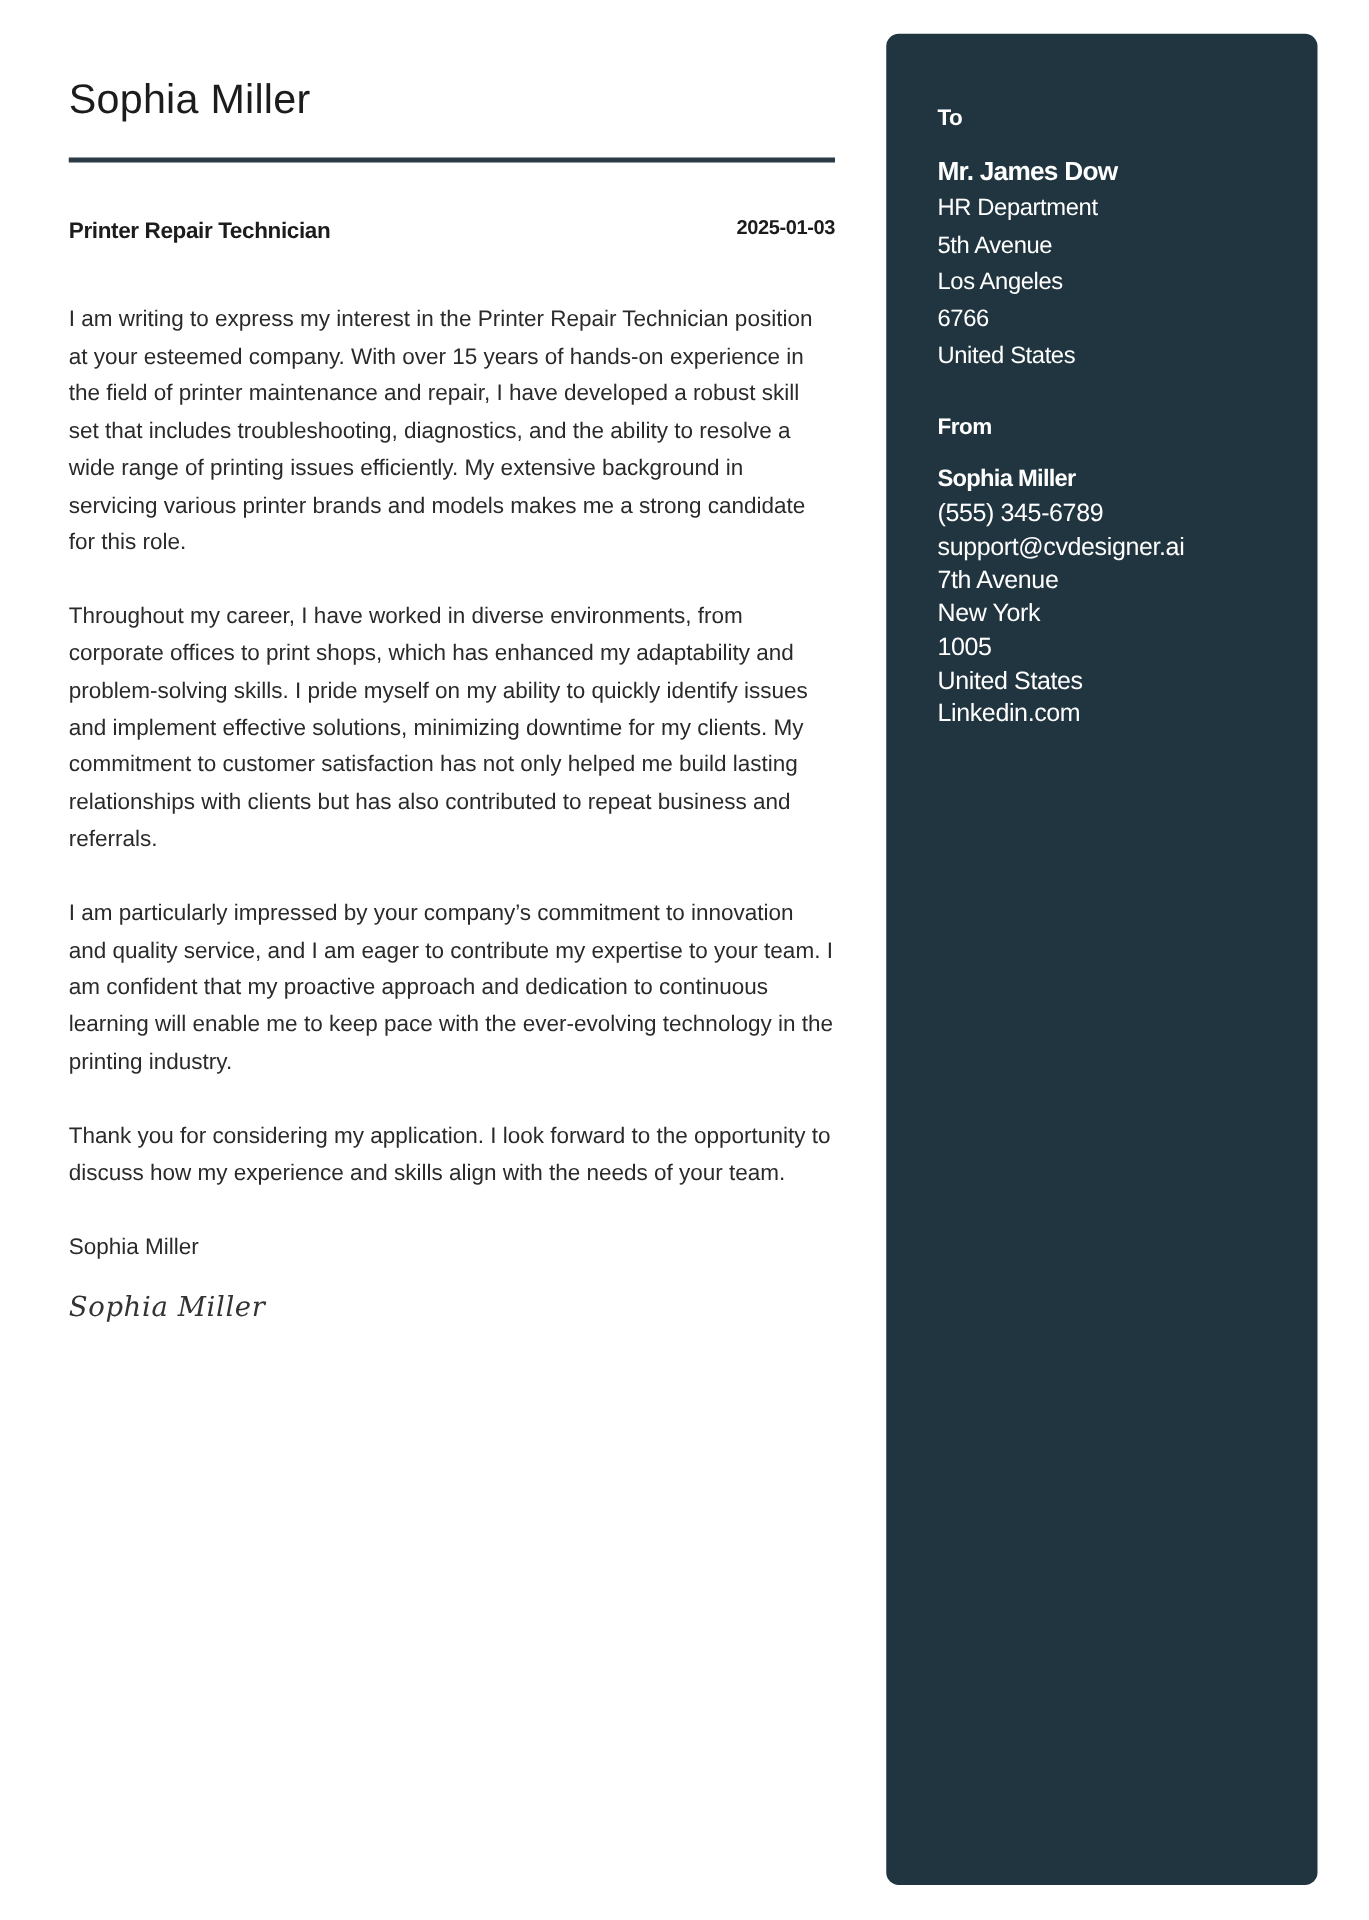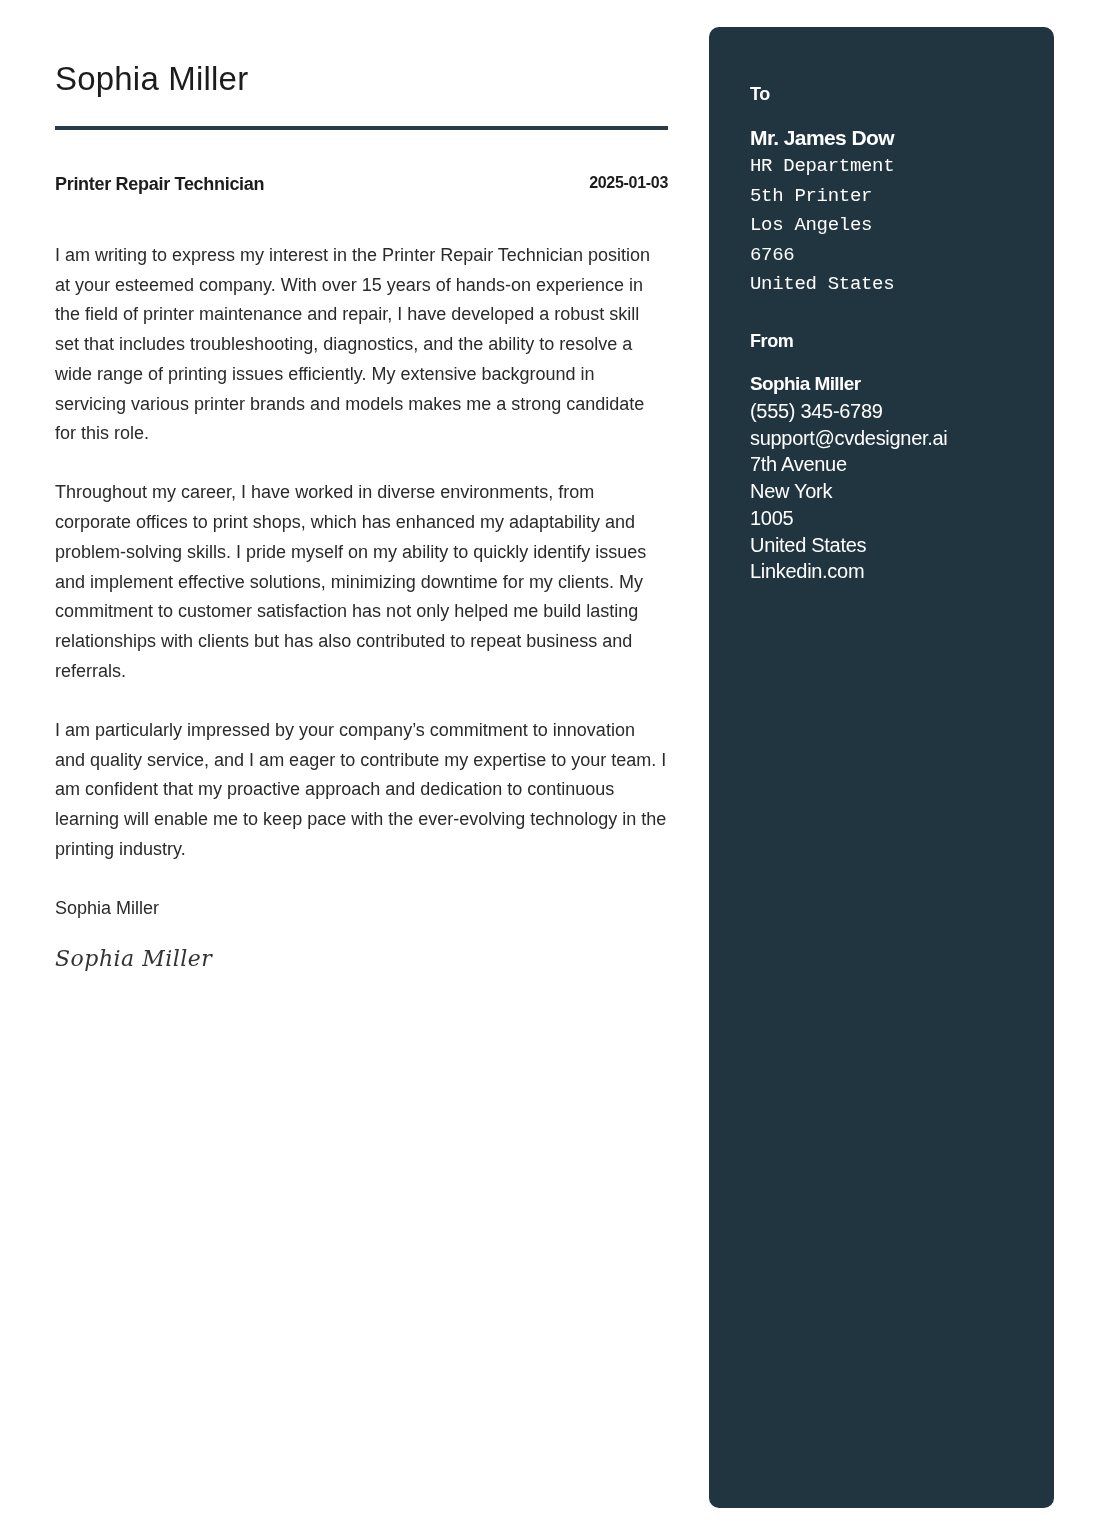--- a/index.html
+++ b/index.html
@@ -25,52 +25,53 @@
   }
   .side {
     position: absolute; left: 709px; top: 27px; width: 345px; height: 1481px;
     background: #213540; border-radius: 10px; color: #ffffff;
   }
   .side-inner { position: absolute; left: 41px; top: 0; width: 290px; }
   .sec-label { font-size: 18px; font-weight: 700; letter-spacing: -0.4px; }
   .to-label { position: absolute; top: 57px; }
   .to-block { position: absolute; top: 97px; }
   .to-name { font-size: 21px; font-weight: 700; letter-spacing: -0.6px; line-height: 28px; }
-  .to-line { font-size: 19px; line-height: 29.6px; letter-spacing: -0.3px; font-family: Liberation Mono, monospace; }
+  .to-line { font-size: 19px; line-height: 29.6px; letter-spacing: -0.3px; }
   .from-label { position: absolute; top: 304px; }
   .from-block { position: absolute; top: 343px; }
   .from-name { font-size: 19px; font-weight: 700; letter-spacing: -0.6px; line-height: 28px; }
   .from-line { font-size: 20px; line-height: 26.7px; letter-spacing: -0.3px; }
 </style>
 </head>
 <body>
 
 <div class="main">
   <div class="name">Sophia Miller</div>
   <div class="rule"></div>
   <div class="jobrow">
     <div class="jobtitle">Printer Repair Technician</div>
     <div class="date">2025-01-03</div>
   </div>
   <div class="body">
     <p>I am writing to express my interest in the Printer Repair Technician position at your esteemed company. With over 15 years of hands-on experience in the field of printer maintenance and repair, I have developed a robust skill set that includes troubleshooting, diagnostics, and the ability to resolve a wide range of printing issues efficiently. My extensive background in servicing various printer brands and models makes me a strong candidate for this role.</p>
     <p>Throughout my career, I have worked in diverse environments, from corporate offices to print shops, which has enhanced my adaptability and problem-solving skills. I pride myself on my ability to quickly identify issues and implement effective solutions, minimizing downtime for my clients. My commitment to customer satisfaction has not only helped me build lasting relationships with clients but has also contributed to repeat business and referrals.</p>
     <p>I am particularly impressed by your company’s commitment to innovation and quality service, and I am eager to contribute my expertise to your team. I am confident that my proactive approach and dedication to continuous learning will enable me to keep pace with the ever-evolving technology in the printing industry.</p>
+    <p>Thank you for considering my application. I look forward to the opportunity to discuss how my experience and skills align with the needs of your team.</p>
     <div class="closing">Sophia Miller</div>
     <div class="signature">Sophia Miller</div>
   </div>
 </div>
 
 <div class="side">
   <div class="side-inner">
     <div class="sec-label to-label">To</div>
     <div class="to-block">
       <div class="to-name">Mr. James Dow</div>
       <div class="to-line">HR Department</div>
-      <div class="to-line">5th Printer</div>
+      <div class="to-line">5th Avenue</div>
       <div class="to-line">Los Angeles</div>
       <div class="to-line">6766</div>
       <div class="to-line">United States</div>
     </div>
     <div class="sec-label from-label">From</div>
     <div class="from-block">
       <div class="from-name">Sophia Miller</div>
       <div class="from-line">(555) 345-6789</div>
       <div class="from-line">support@cvdesigner.ai</div>
       <div class="from-line">7th Avenue</div>

